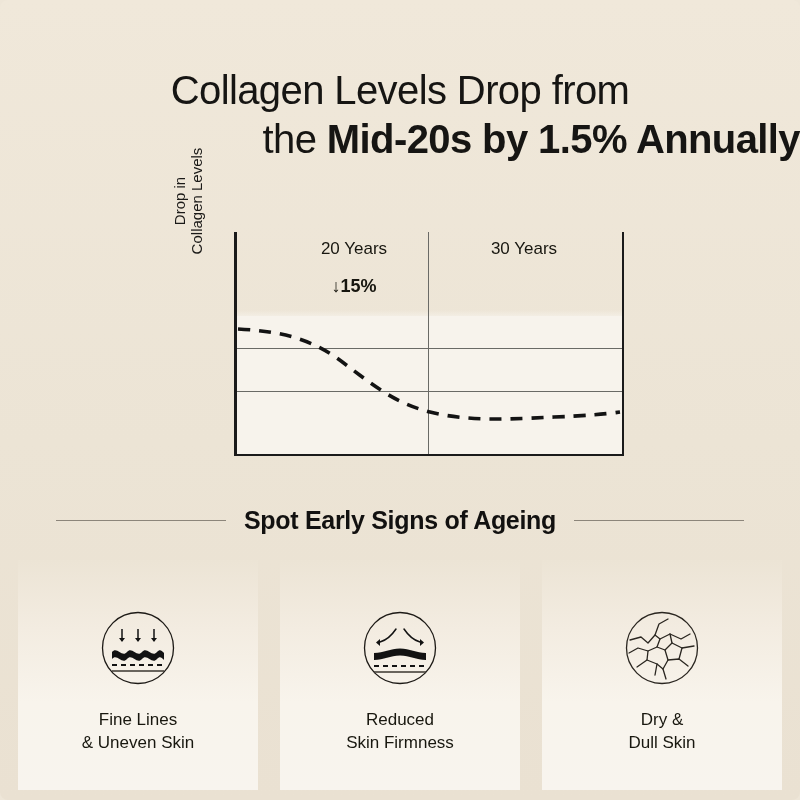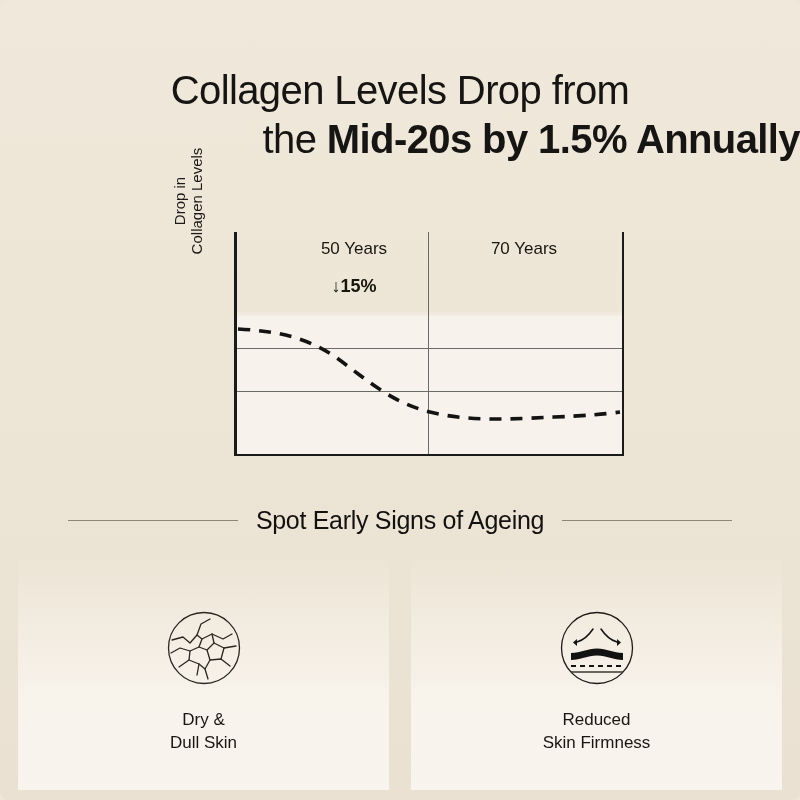--- a/index.html
+++ b/index.html
@@ -59,21 +59,21 @@
   .seg2{left:210px;top:6px;width:160px;}
   .arrow-gl{font-weight:700;}
 
   .curve{position:absolute;left:0;top:0;width:390px;height:224px;overflow:visible;}
 
   
   .section{position:absolute;left:0;right:0;top:506px;display:flex;align-items:center;justify-content:center;gap:18px;}
   .rule{height:1px;background:#8c857a;flex:0 0 auto;}
   .rule-l{width:170px;margin-left:20px;}
   .rule-r{width:170px;margin-right:20px;}
-  .section h2{margin:0;font-size:25px;font-weight:400;letter-spacing:-0.3px;color:#121110;white-space:nowrap;}
+  .section h2{margin:0;font-size:25px;font-weight:700;letter-spacing:-0.3px;color:#121110;white-space:nowrap;}
 
   
   .cards{position:absolute;left:18px;top:560px;width:764px;height:230px;display:flex;gap:22px;}
   .card{
     flex:1 1 0;
     background:linear-gradient(180deg,#ece4d5 0%,#f3ece1 30%,#f8f4ec 62%,#f8f4ee 100%);
     position:relative;
     display:flex;flex-direction:column;align-items:center;
   }
   .icon-holder{margin-top:50px;width:76px;height:76px;}
@@ -110,39 +110,82 @@
 
         <div class="axis-left"></div>
         <div class="axis-right"></div>
         <div class="axis-bottom"></div>
 
         <svg class="curve" viewBox="0 0 390 224" preserveAspectRatio="none">
           <path d="M 4 97 C 40 99, 70 104, 100 124 C 130 145, 155 170, 196 180 C 235 190, 280 187, 320 185 C 350 184, 372 182, 386 180" fill="none" stroke="#131313" stroke-width="3.6" stroke-dasharray="12 9" stroke-linecap="butt"></path>
         </svg>
 
         <div class="seg-label seg1">
-          <span class="yrs">50 Years</span>
+          <span class="yrs">20 Years</span>
           <span class="pct"><span class="arrow-gl">↓</span><span>15%</span></span>
         </div>
 
         <div class="seg-label seg2">
-          <span class="yrs">70 Years</span>
+          <span class="yrs">30 Years</span>
         </div>
       </div>
     </div>
   </div>
 
   <div class="section">
     <div class="rule rule-l"></div>
     <h2>Spot Early Signs of Ageing</h2>
     <div class="rule rule-r"></div>
   </div>
 
   <div class="cards">
 
+    <div class="card">
+      <div class="icon-holder">
+        <svg viewBox="0 0 76 76" width="76" height="76">
+          <circle cx="38" cy="38" r="35.5" fill="none" stroke="#1d1a16" stroke-width="1.3"></circle>
+          <g stroke="#121212" stroke-width="1.5" fill="none">
+            <line x1="22" y1="19" x2="22" y2="31"></line>
+              <path d="M19 28 L22 32 L25 28" fill="#121212" stroke="none"></path>
+            <line x1="38" y1="19" x2="38" y2="31"></line>
+              <path d="M35 28 L38 32 L41 28" fill="#121212" stroke="none"></path>
+            <line x1="54" y1="19" x2="54" y2="31"></line>
+              <path d="M51 28 L54 32 L57 28" fill="#121212" stroke="none"></path>
+          </g>
+          <path d="M12 42 C17 36, 22 48, 27 42 C32 36, 37 48, 42 42 C47 36, 52 48, 57 42 C60 38.5, 62 41, 64 43 L64 50 C62 48, 60 45.5, 57 49 C52 55, 47 43, 42 49 C37 55, 32 43, 27 49 C22 55, 17 43, 12 49 Z" fill="#121212"></path>
+          <line x1="12" y1="55" x2="64" y2="55" stroke="#121212" stroke-width="2" stroke-dasharray="5 4"></line>
+          <line x1="12" y1="61" x2="64" y2="61" stroke="#3a362f" stroke-width="1.4"></line>
+        </svg>
+      </div>
+      <div class="card-label">
+        <span>Fine Lines</span>
+        <span>&amp; Uneven Skin</span>
+      </div>
+    </div>
+
+    <div class="card">
+      <div class="icon-holder">
+        <svg viewBox="0 0 76 76" width="76" height="76">
+          <circle cx="38" cy="38" r="35.5" fill="none" stroke="#1d1a16" stroke-width="1.3"></circle>
+          <g fill="none" stroke="#121212" stroke-width="1.5" stroke-linecap="round">
+            <path d="M34 19 C30 25, 25 30, 18 32"></path>
+            <path d="M42 19 C46 25, 51 30, 58 32"></path>
+          </g>
+          <path d="M18 29 L14 32.5 L18 36" fill="#121212" stroke="none"></path>
+          <path d="M58 29 L62 32.5 L58 36" fill="#121212" stroke="none"></path>
+          <path d="M12 43 C22 43, 28 38.5, 38 38.5 C48 38.5, 54 43, 64 43 L64 50 C54 50, 48 45.5, 38 45.5 C28 45.5, 22 50, 12 50 Z" fill="#121212"></path>
+          <line x1="12" y1="56" x2="64" y2="56" stroke="#121212" stroke-width="2" stroke-dasharray="5 4"></line>
+          <line x1="12" y1="62" x2="64" y2="62" stroke="#3a362f" stroke-width="1.4"></line>
+        </svg>
+      </div>
+      <div class="card-label">
+        <span>Reduced</span>
+        <span>Skin Firmness</span>
+      </div>
+    </div>
 
     <div class="card">
       <div class="icon-holder">
         <svg viewBox="0 0 76 76" width="76" height="76">
           <circle cx="38" cy="38" r="35.5" fill="none" stroke="#2a2620" stroke-width="1.3"></circle>
           <g fill="none" stroke="#2a2620" stroke-width="1.3" stroke-linejoin="round" stroke-linecap="round">
             <path d="M6 30 L17 27 L24 33 L31 25 L36 29 L33 37 L24 41 L14 38 L5 43"></path>
             <path d="M31 25 L35 14 L44 9"></path>
             <path d="M36 29 L46 24 L57 29 L66 24"></path>
             <path d="M46 24 L48 33 L58 38 L70 36"></path>
@@ -155,35 +198,14 @@
             <path d="M55 49 L58 38"></path>
           </g>
         </svg>
       </div>
       <div class="card-label">
         <span>Dry &amp;</span>
         <span>Dull Skin</span>
       </div>
     </div>
 
-    <div class="card">
-      <div class="icon-holder">
-        <svg viewBox="0 0 76 76" width="76" height="76">
-          <circle cx="38" cy="38" r="35.5" fill="none" stroke="#1d1a16" stroke-width="1.3"></circle>
-          <g fill="none" stroke="#121212" stroke-width="1.5" stroke-linecap="round">
-            <path d="M34 19 C30 25, 25 30, 18 32"></path>
-            <path d="M42 19 C46 25, 51 30, 58 32"></path>
-          </g>
-          <path d="M18 29 L14 32.5 L18 36" fill="#121212" stroke="none"></path>
-          <path d="M58 29 L62 32.5 L58 36" fill="#121212" stroke="none"></path>
-          <path d="M12 43 C22 43, 28 38.5, 38 38.5 C48 38.5, 54 43, 64 43 L64 50 C54 50, 48 45.5, 38 45.5 C28 45.5, 22 50, 12 50 Z" fill="#121212"></path>
-          <line x1="12" y1="56" x2="64" y2="56" stroke="#121212" stroke-width="2" stroke-dasharray="5 4"></line>
-          <line x1="12" y1="62" x2="64" y2="62" stroke="#3a362f" stroke-width="1.4"></line>
-        </svg>
-      </div>
-      <div class="card-label">
-        <span>Reduced</span>
-        <span>Skin Firmness</span>
-      </div>
-    </div>
-
   </div>
 </div>
 
 </body></html>

